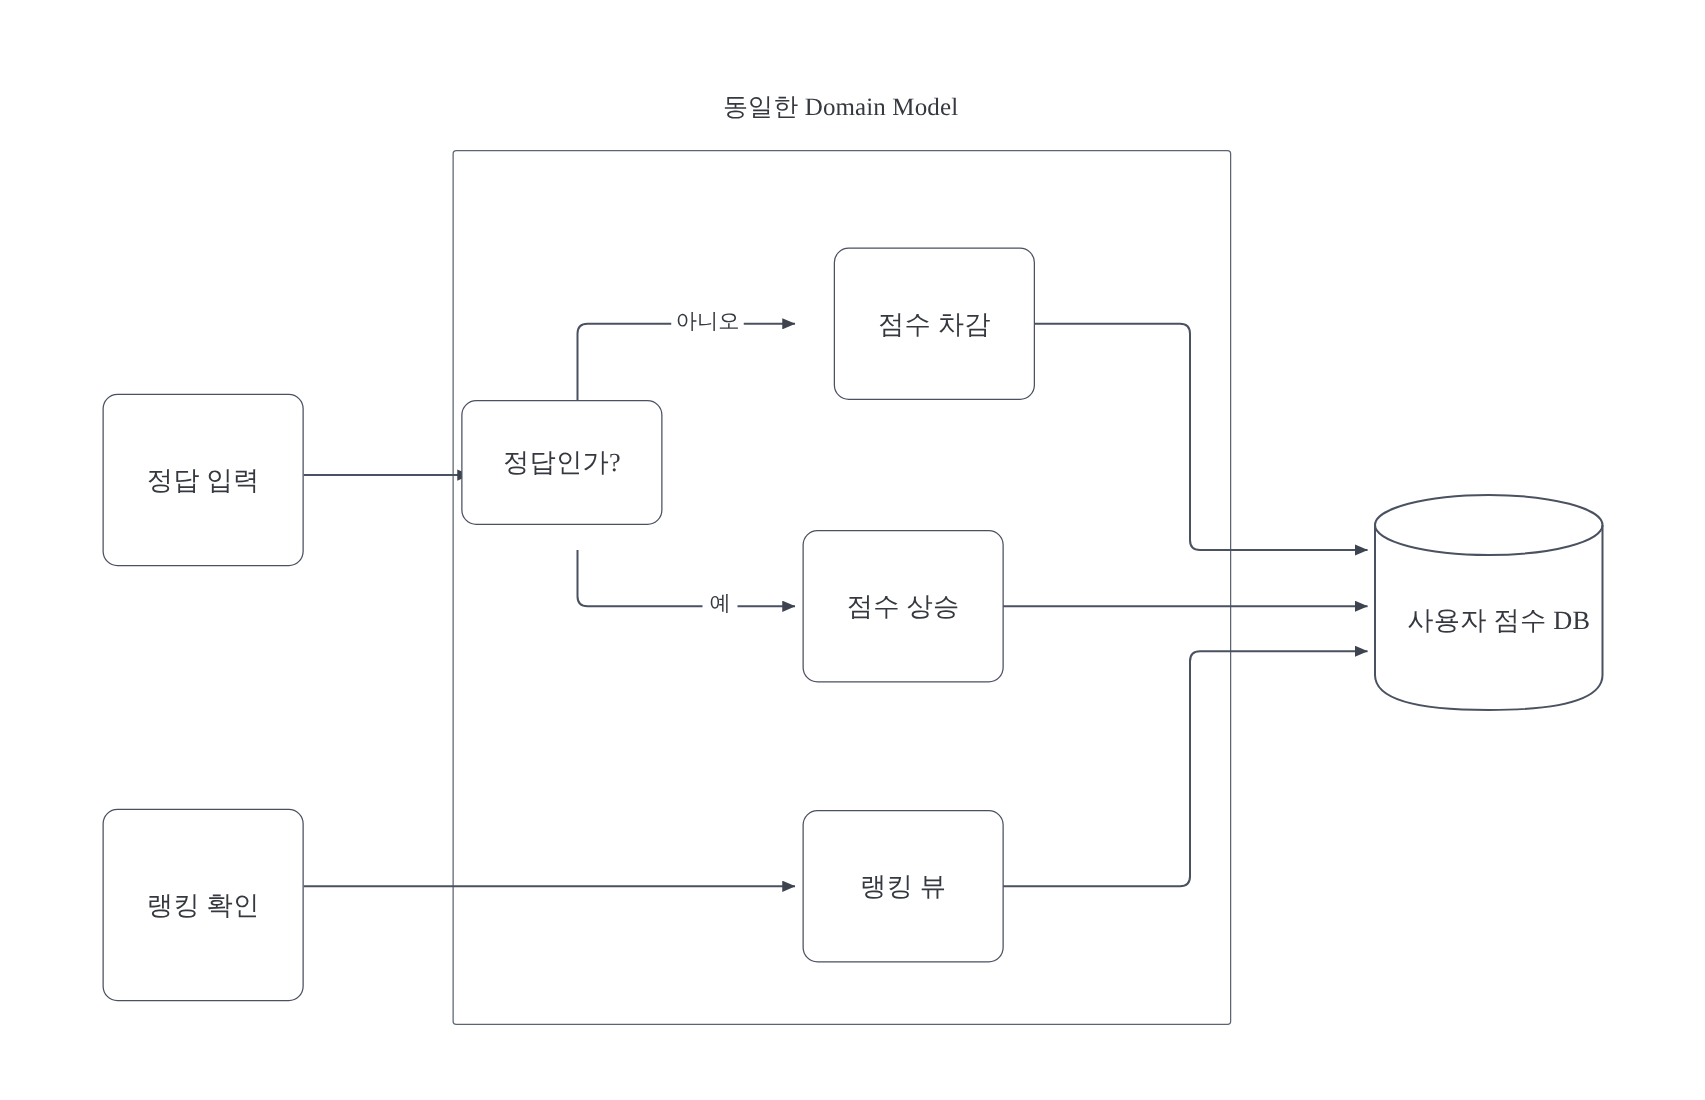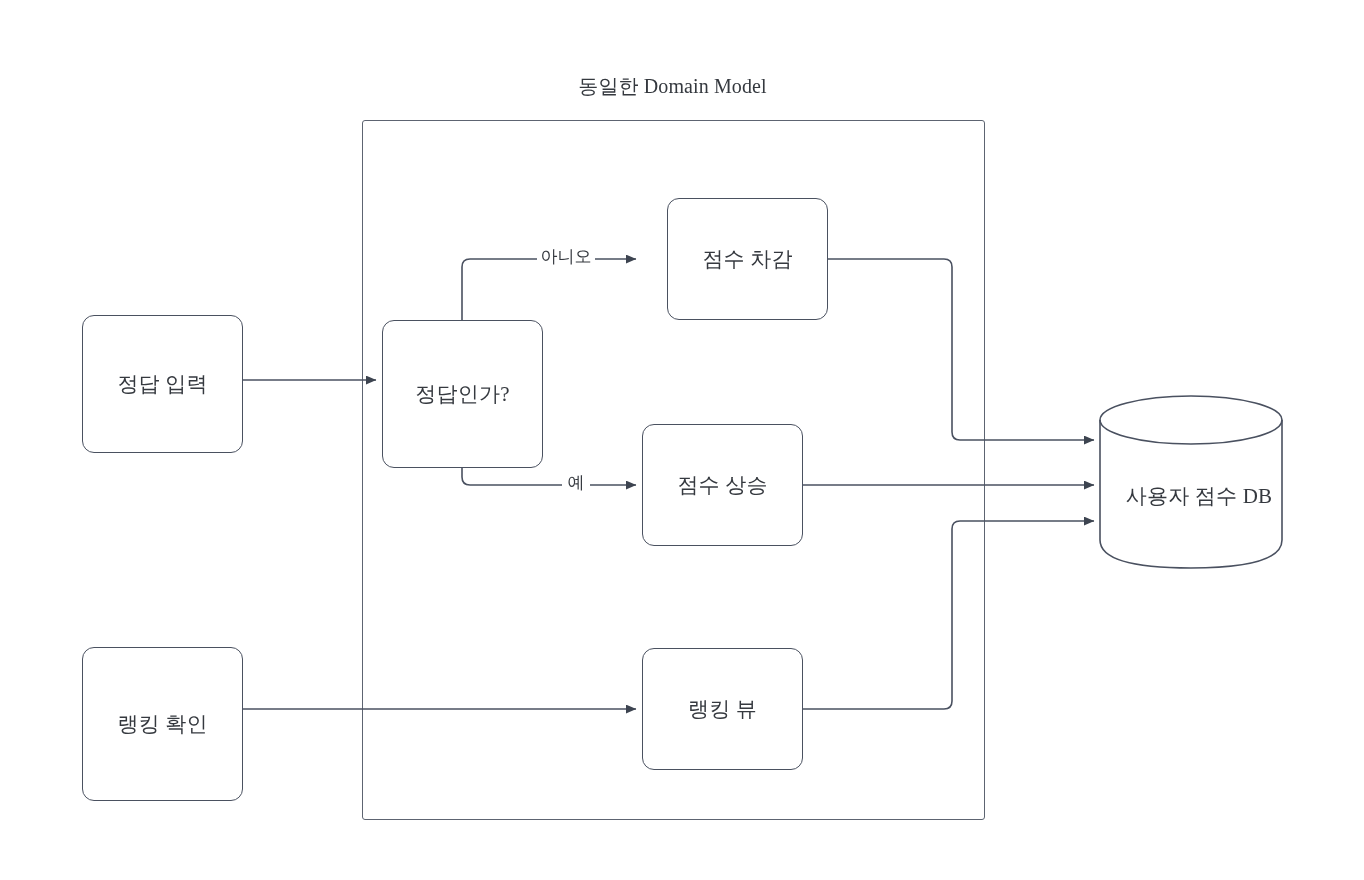--- a/index.html
+++ b/index.html
@@ -110,21 +110,21 @@
 
       <path d="M1100,420 L1100,540 Q1100,568 1191,568 Q1282,568 1282,540 L1282,420"></path>
       <ellipse cx="1191" cy="420" rx="91" ry="24"></ellipse>
     </g>
   </svg>
 
   <div class="node" style="left:82px; top:315px; width:161px; height:138px;justify-content:center;">
     <span>정답 입력</span>
   </div>
 
-  <div class="node" style="left:382px; top:320px; width:161px; height:148px;">
+  <div class="node" style="left:369px; top:320px; width:161px; height:100px;">
     <span>정답인가?</span>
   </div>
 
   <div class="node" style="left:642px; top:198px; width:161px; height:122px;margin-left:25px;">
     <span>점수 차감</span>
   </div>
 
   <div class="node" style="left:642px; top:424px; width:161px; height:122px;">
     <span>점수 상승</span>
   </div>

